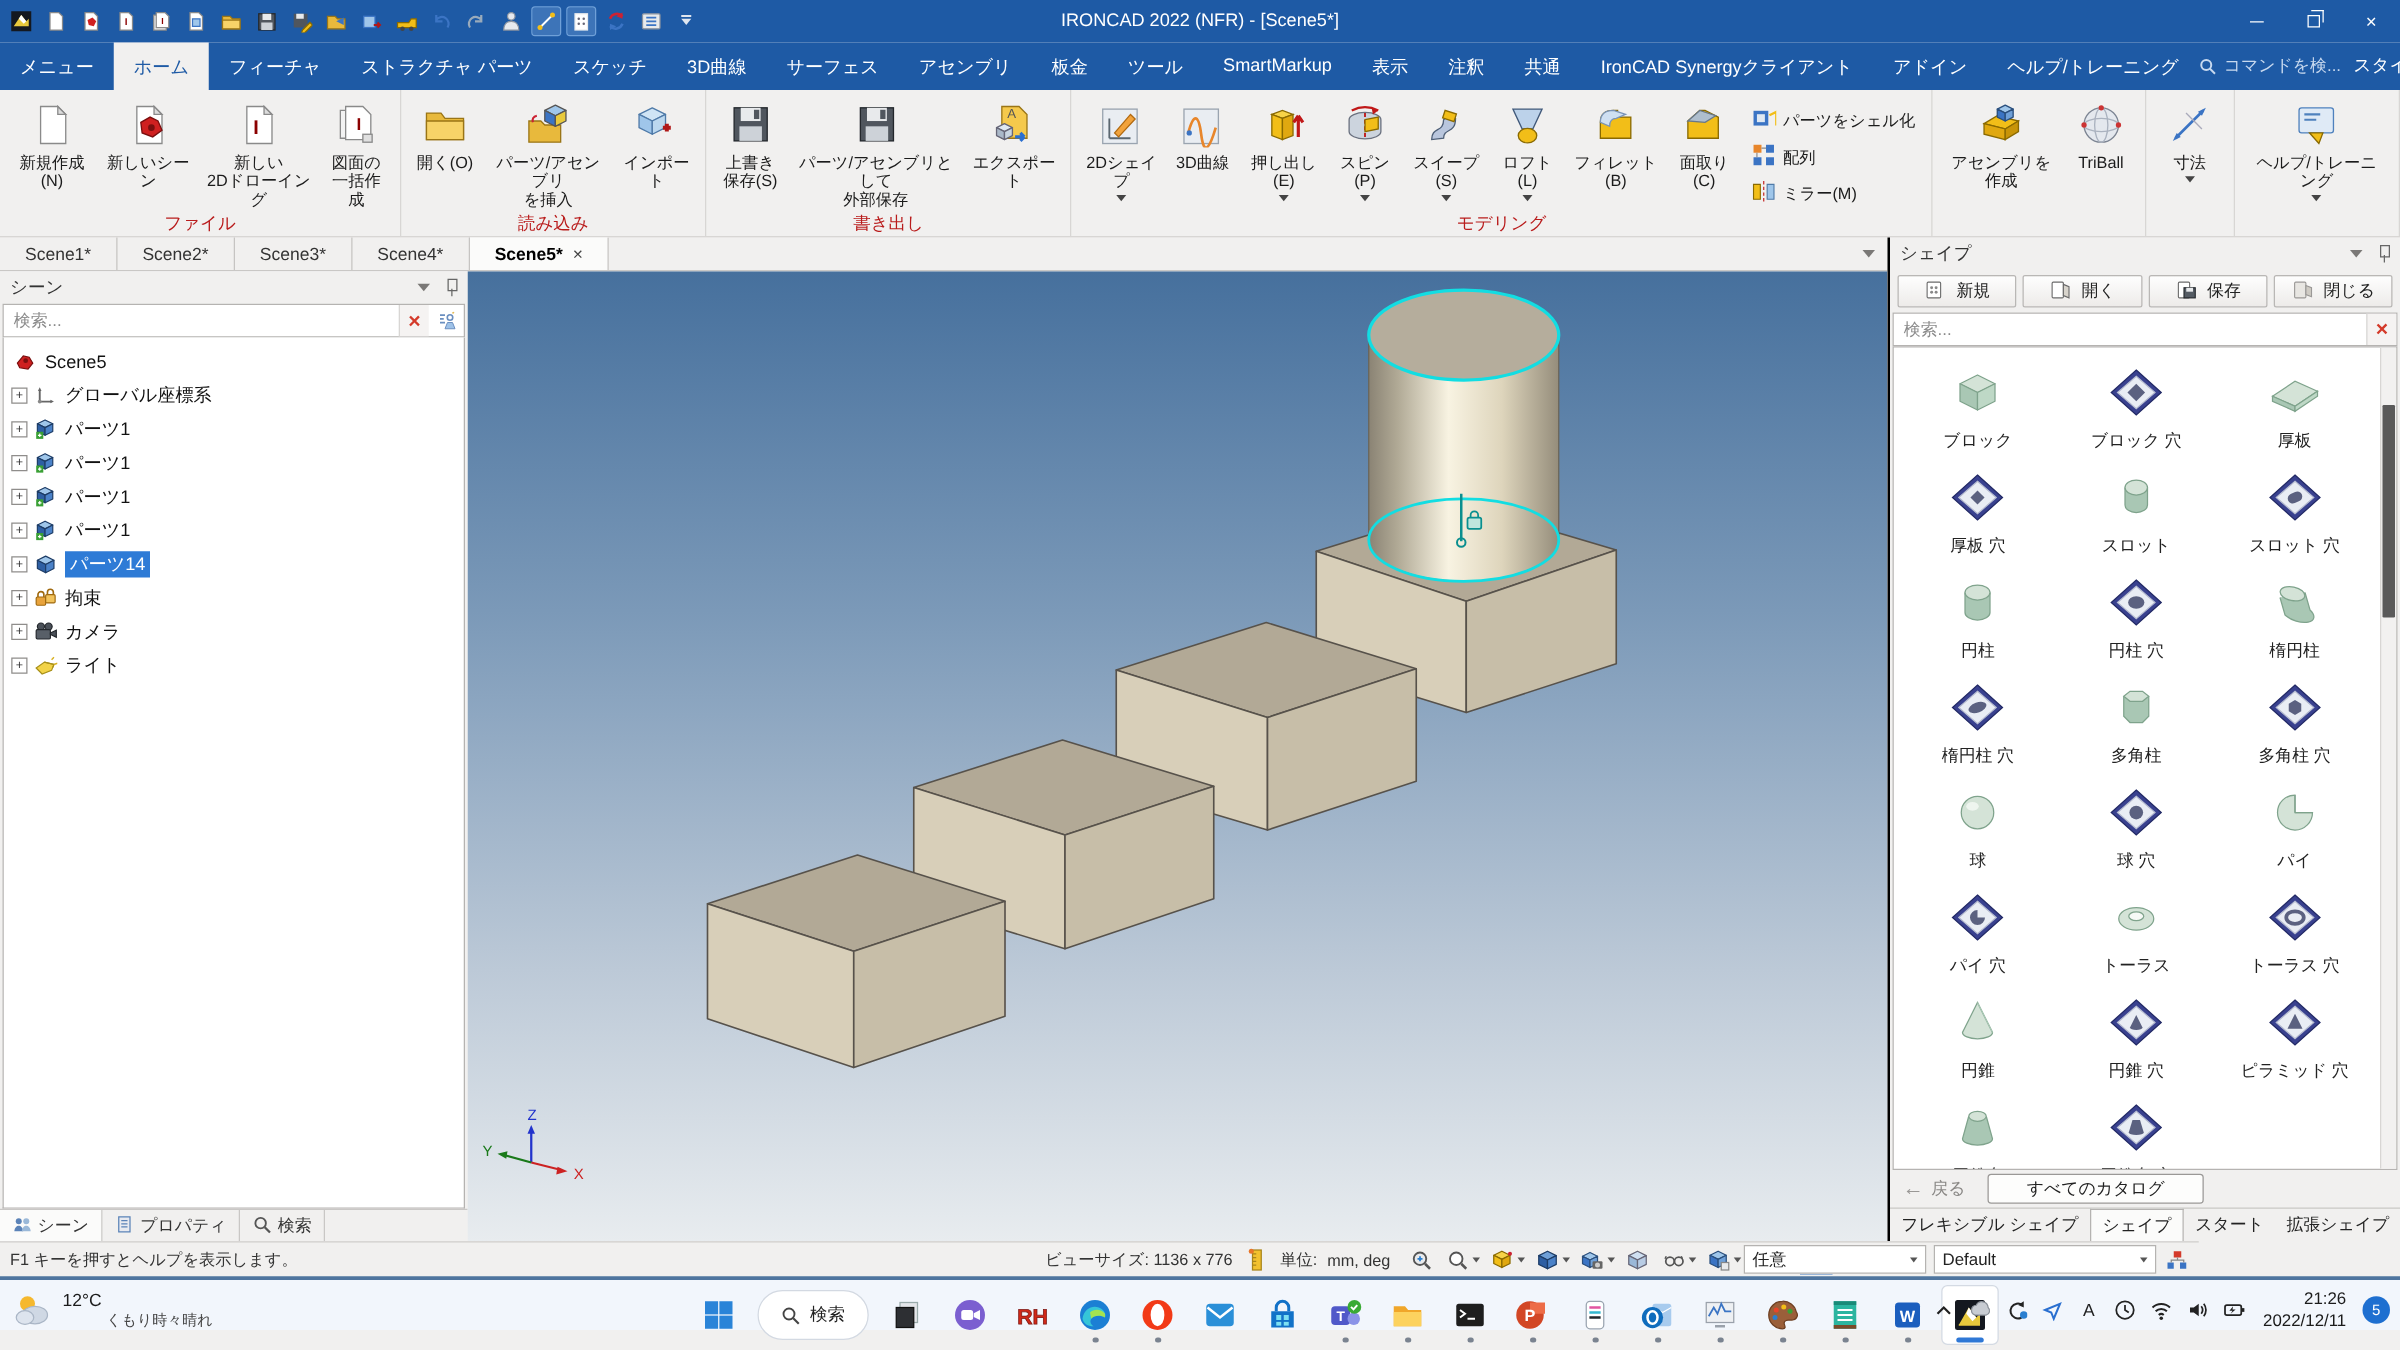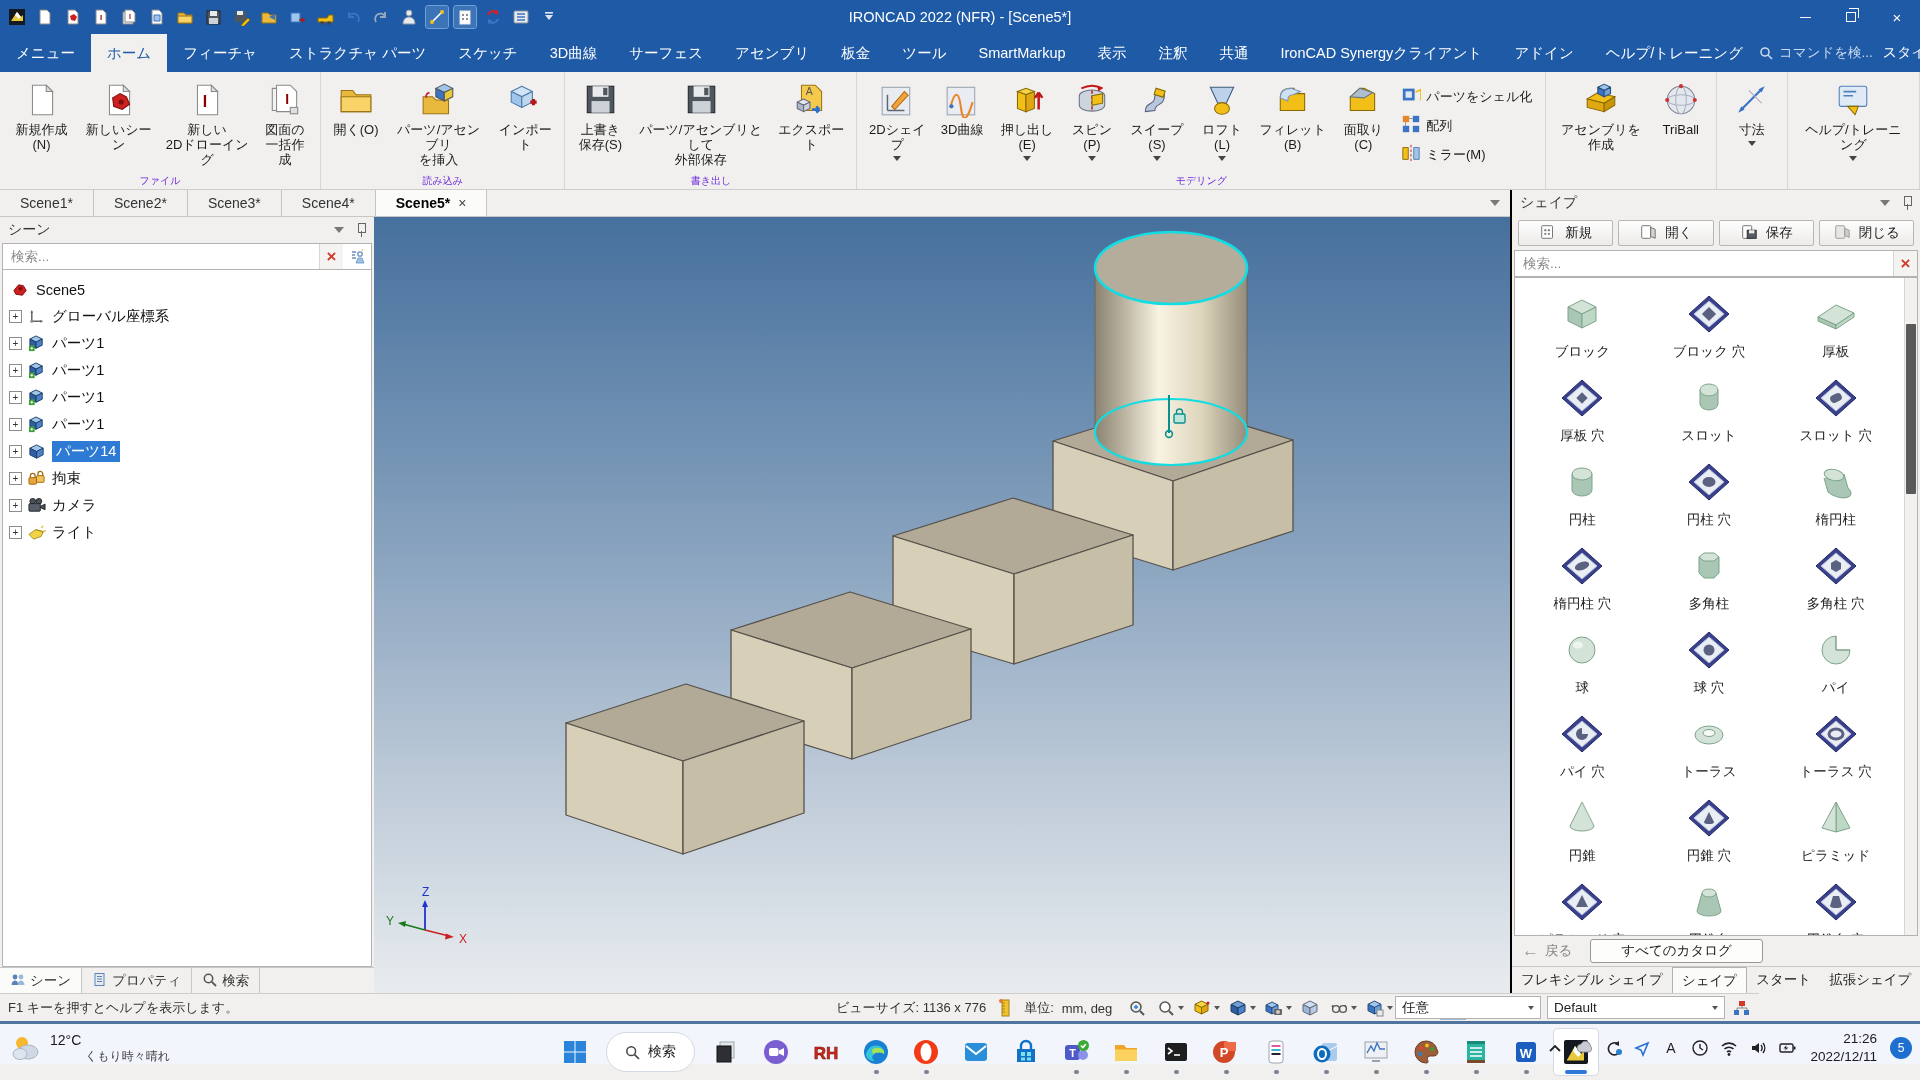--- a/index.html
+++ b/index.html
@@ -23,21 +23,21 @@
   .menubar{position:absolute;left:0;top:34px;width:1920px;height:38px;background:#1e5aa5;display:flex;align-items:stretch;color:#fff;}
   .mtab{display:flex;align-items:center;padding:0 16px;font-size:14.5px;cursor:default;white-space:nowrap;text-align:right;}
   .mtab.active{background:#f1f0ef;color:#1e5aa5;}
   .menu-right{margin-left:auto;display:flex;align-items:center;gap:10px;padding-right:8px;}
   .cmdsearch{display:flex;align-items:center;gap:6px;color:#c8d9ef;font-size:13.5px;white-space:nowrap;}
   .stylebtn{display:flex;align-items:center;gap:4px;font-size:14px;color:#fff;white-space:nowrap;}
 
   
   .ribbon{position:absolute;left:0;top:72px;width:1920px;height:118px;background:#f1f0ef;border-bottom:1px solid #cfcdcb;display:flex;align-items:stretch;}
   .ribgroup{position:relative;display:flex;align-items:flex-start;padding:3px 5px 17px 5px;border-right:1px solid #d8d6d4;}
-  .ribgroup-label{position:absolute;left:0;right:0;bottom:1px;text-align:center;font-size:10px;color:#6d28d9;white-space:nowrap;}
+  .ribgroup-label{position:absolute;left:0;right:0;bottom:1px;text-align:center;font-size:14px;color:#b91c1c;white-space:nowrap;}
   .ribbtn{display:flex;flex-direction:column;align-items:center;min-width:60px;padding:4px 6px 0 6px;height:97px;border-radius:2px;}
   .ribbtn .ric{height:42px;display:flex;align-items:center;justify-content:center;}
   .ribbtn .rlbl{font-size:13px;line-height:1.15;text-align:center;white-space:pre-line;color:#1b1b1b;margin-top:2px;}
   .caret-d{display:inline-block;width:0;height:0;border-left:4px solid transparent;border-right:4px solid transparent;border-top:5px solid #444;margin-top:3px;}
   .ribstack{display:flex;flex-direction:column;justify-content:center;gap:6px;padding:10px 8px 0 8px;}
   .srow{display:flex;align-items:center;gap:5px;font-size:13px;color:#1b1b1b;white-space:nowrap;}
 
   
   .docstrip{position:absolute;left:0;top:190px;width:1510px;height:27px;background:#f1f0ef;border-bottom:1px solid #c9c7c5;display:flex;align-items:stretch;}
   .dtab{display:flex;align-items:center;gap:8px;padding:0 20px;font-size:14px;color:#333;border-right:1px solid #c6c4c2;}
@@ -1075,27 +1075,20 @@
           <div class="catitem">
             <span><svg width="44" height="44" viewBox="0 0 44 44">
                 <polygon points="22,4 42,22 22,40 2,22" fill="#39418f" stroke="#232a66"></polygon>
                 <polygon points="22,9 37,22 22,35 7,22" fill="#e9edf4" stroke="#b6bcd0"></polygon>
                 <path d="M22 16l5 10a5 2 0 0 1-10 0z" fill="#5b6180"></path>
               </svg></span>
             <span class="catlbl">円錐 穴</span>
           </div>
           <div class="catitem">
             <span><svg width="44" height="44" viewBox="0 0 44 44">
-                <polygon points="22,6 36,32 22,36" fill="#bed8c6" stroke="#7fa38c"></polygon>
-                <polygon points="22,6 8,32 22,36" fill="#d4e3d7" stroke="#7fa38c"></polygon>
-              </svg></span>
-            <span class="catlbl">ピラミッド</span>
-          </div>
-          <div class="catitem">
-            <span><svg width="44" height="44" viewBox="0 0 44 44">
                 <polygon points="22,4 42,22 22,40 2,22" fill="#39418f" stroke="#232a66"></polygon>
                 <polygon points="22,9 37,22 22,35 7,22" fill="#e9edf4" stroke="#b6bcd0"></polygon>
                 <polygon points="22,15 28,27 16,27" fill="#5b6180"></polygon>
               </svg></span>
             <span class="catlbl">ピラミッド 穴</span>
           </div>
           <div class="catitem">
             <span><svg width="44" height="44" viewBox="0 0 44 44">
                 <path d="M15 13l-5 18a12 5 0 0 0 24 0l-5-18" fill="#a9c7b4" stroke="#7fa38c"></path>
                 <ellipse cx="22" cy="13" rx="7" ry="4" fill="#d4e3d7" stroke="#7fa38c"></ellipse>

